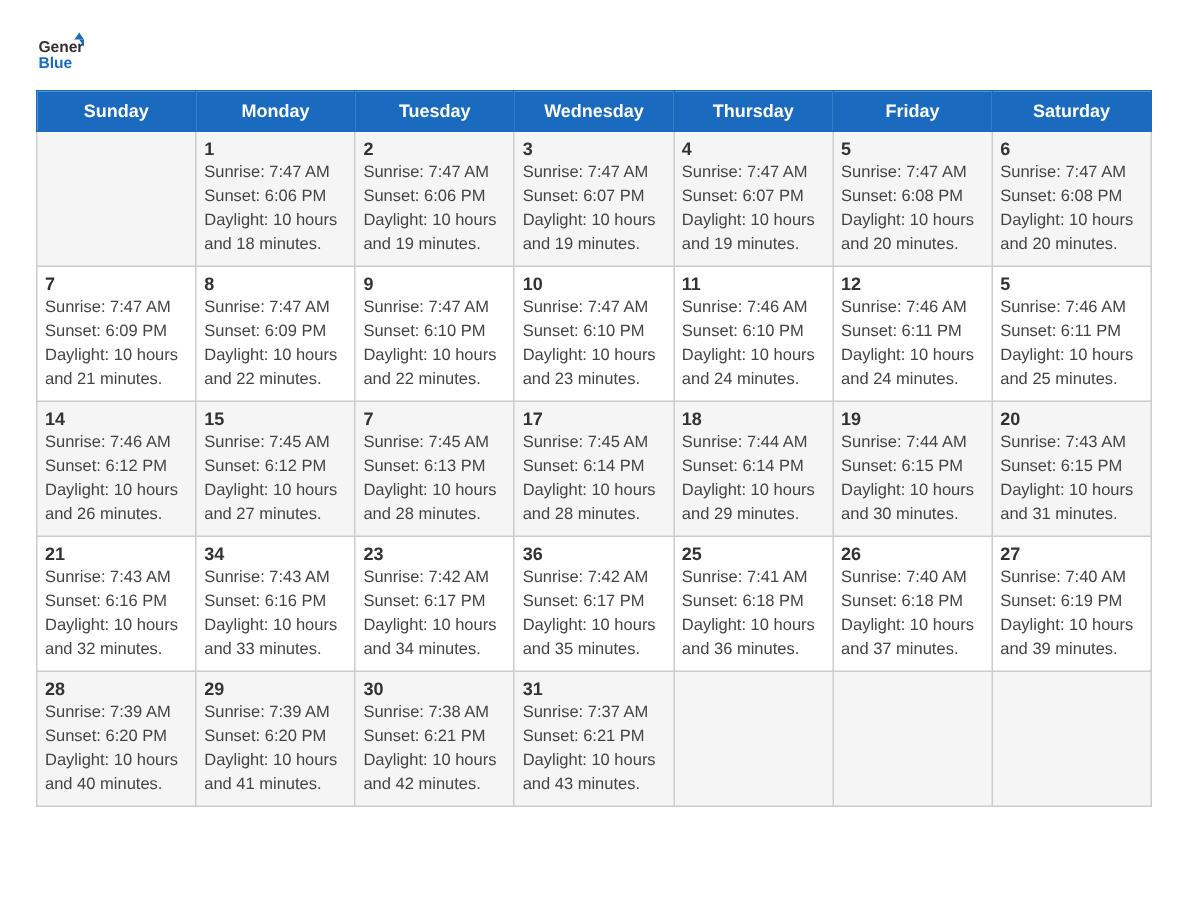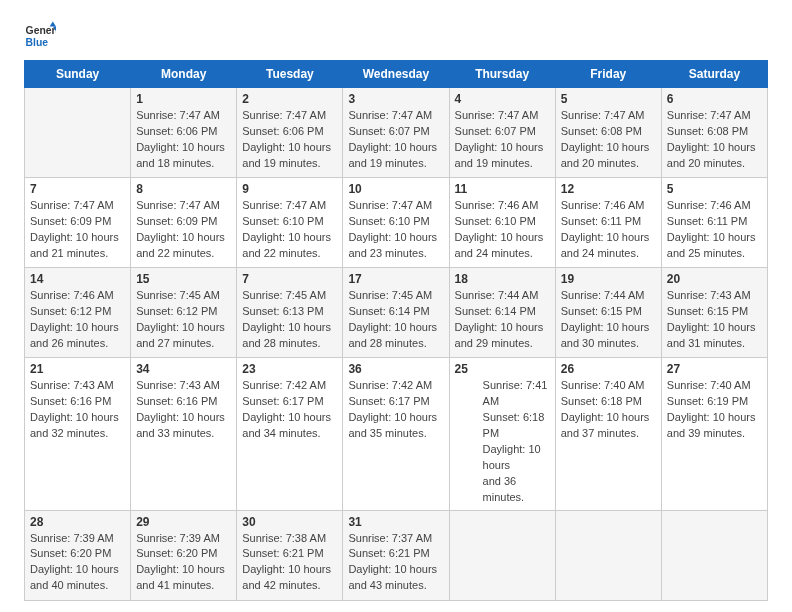--- a/index.html
+++ b/index.html
@@ -289,21 +289,21 @@
         </td>
         <td>
           <span class="day-number">36</span>
           <div class="day-info" style="white-space: pre-line;">Sunrise: 7:42 AM
 Sunset: 6:17 PM
 Daylight: 10 hours
 and 35 minutes.</div>
         </td>
         <td>
           <span class="day-number">25</span>
-          <div class="day-info" style="white-space: pre-line; margin-left: 28px;">Sunrise: 7:41 AM
+          <div class="day-info" style="white-space: pre-line;">Sunrise: 7:41 AM
 Sunset: 6:18 PM
 Daylight: 10 hours
 and 36 minutes.</div>
         </td>
         <td>
           <span class="day-number">26</span>
           <div class="day-info" style="white-space: pre-line;">Sunrise: 7:40 AM
 Sunset: 6:18 PM
 Daylight: 10 hours
 and 37 minutes.</div>

